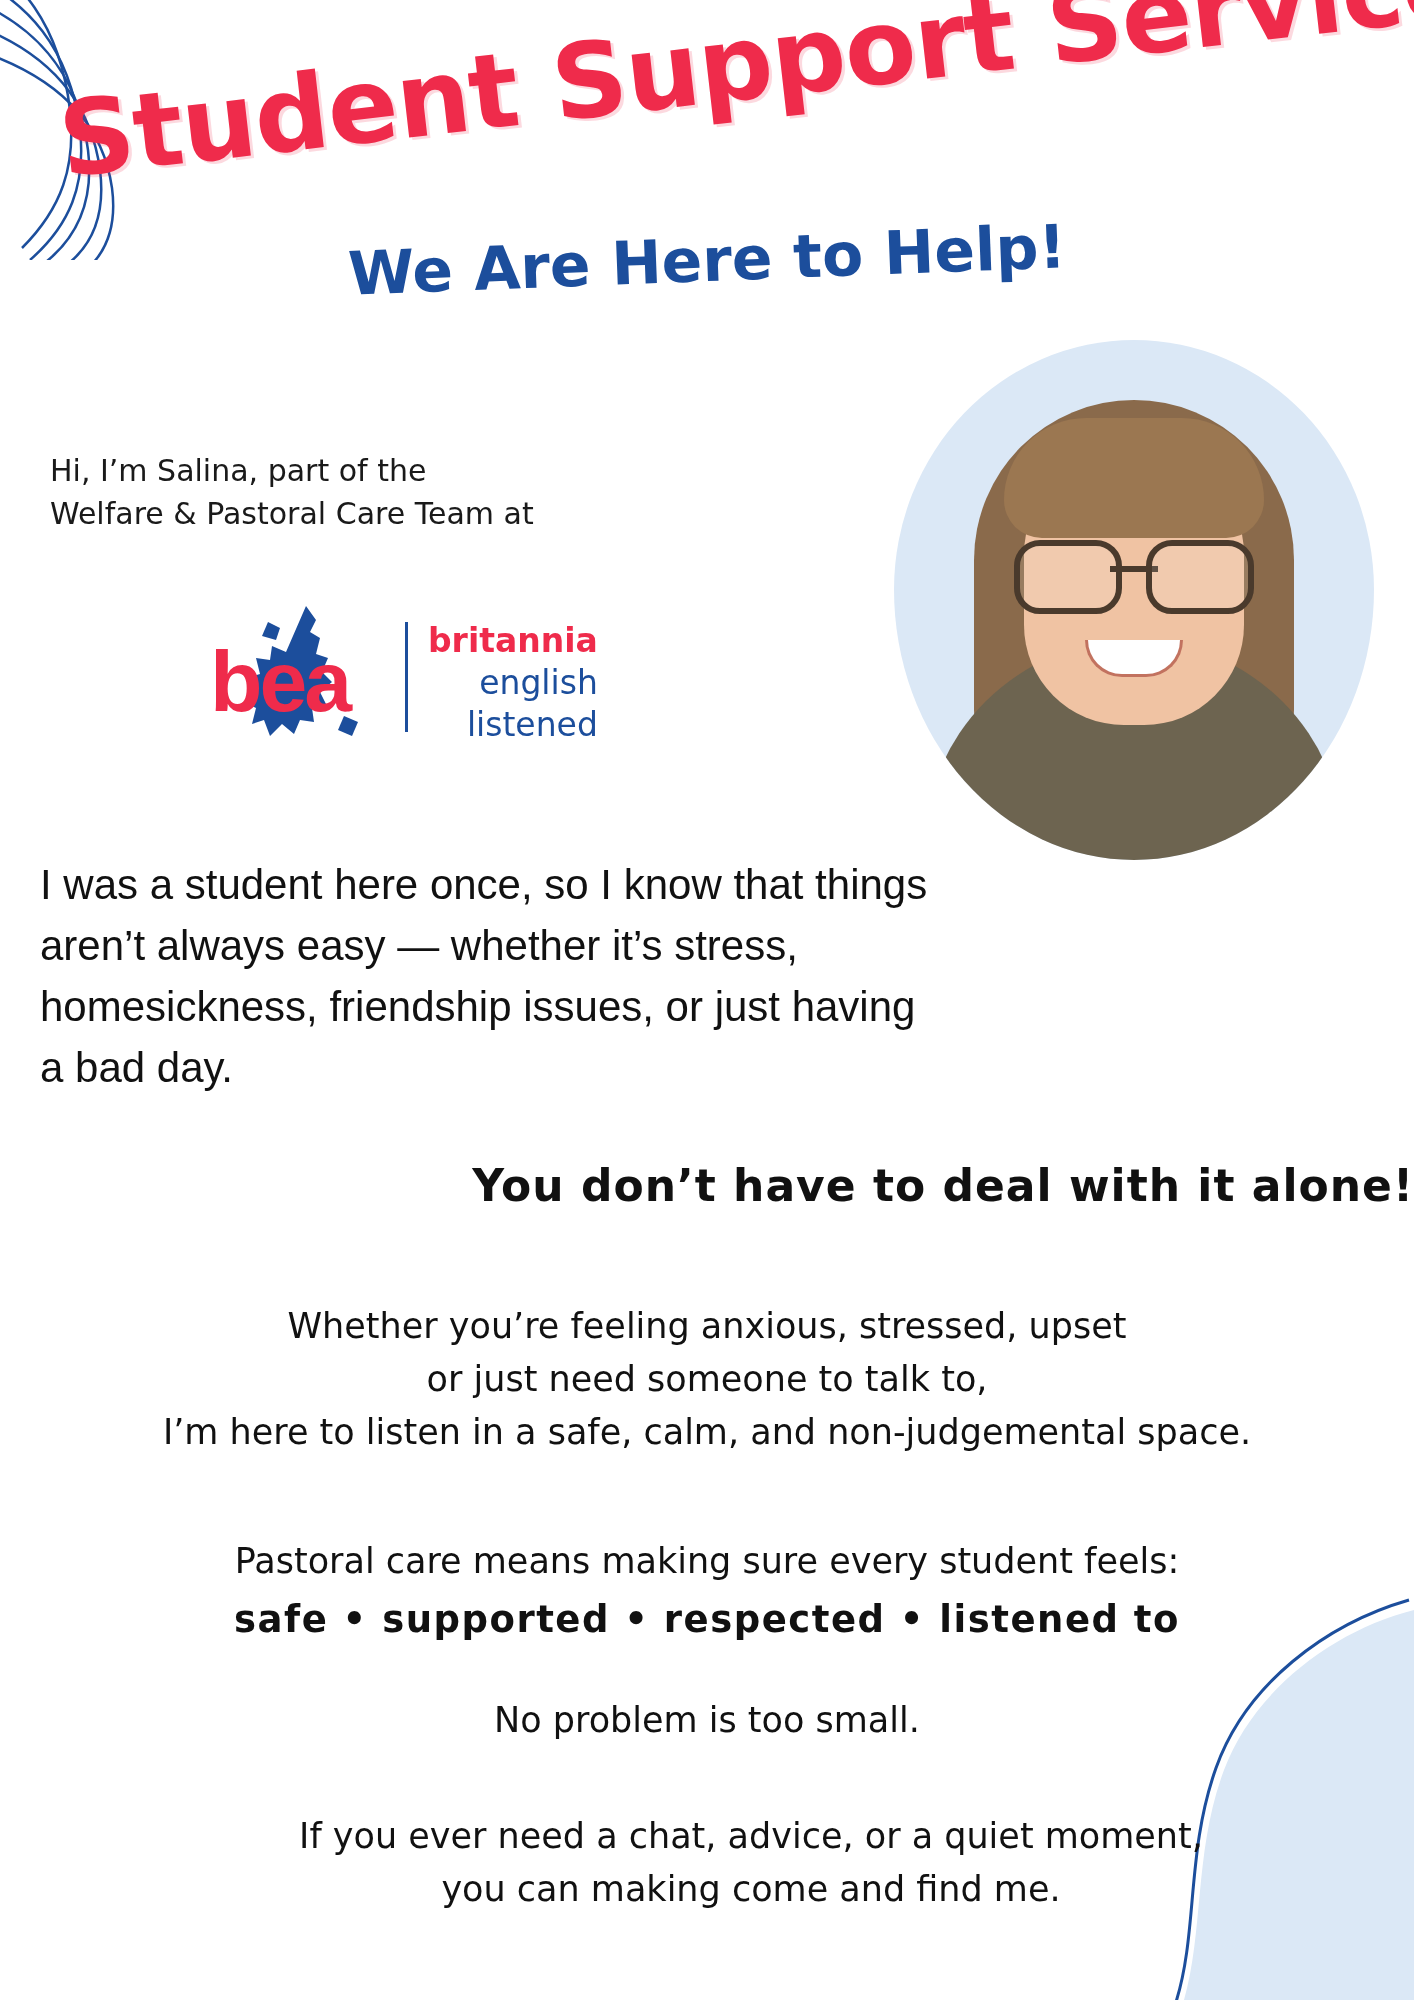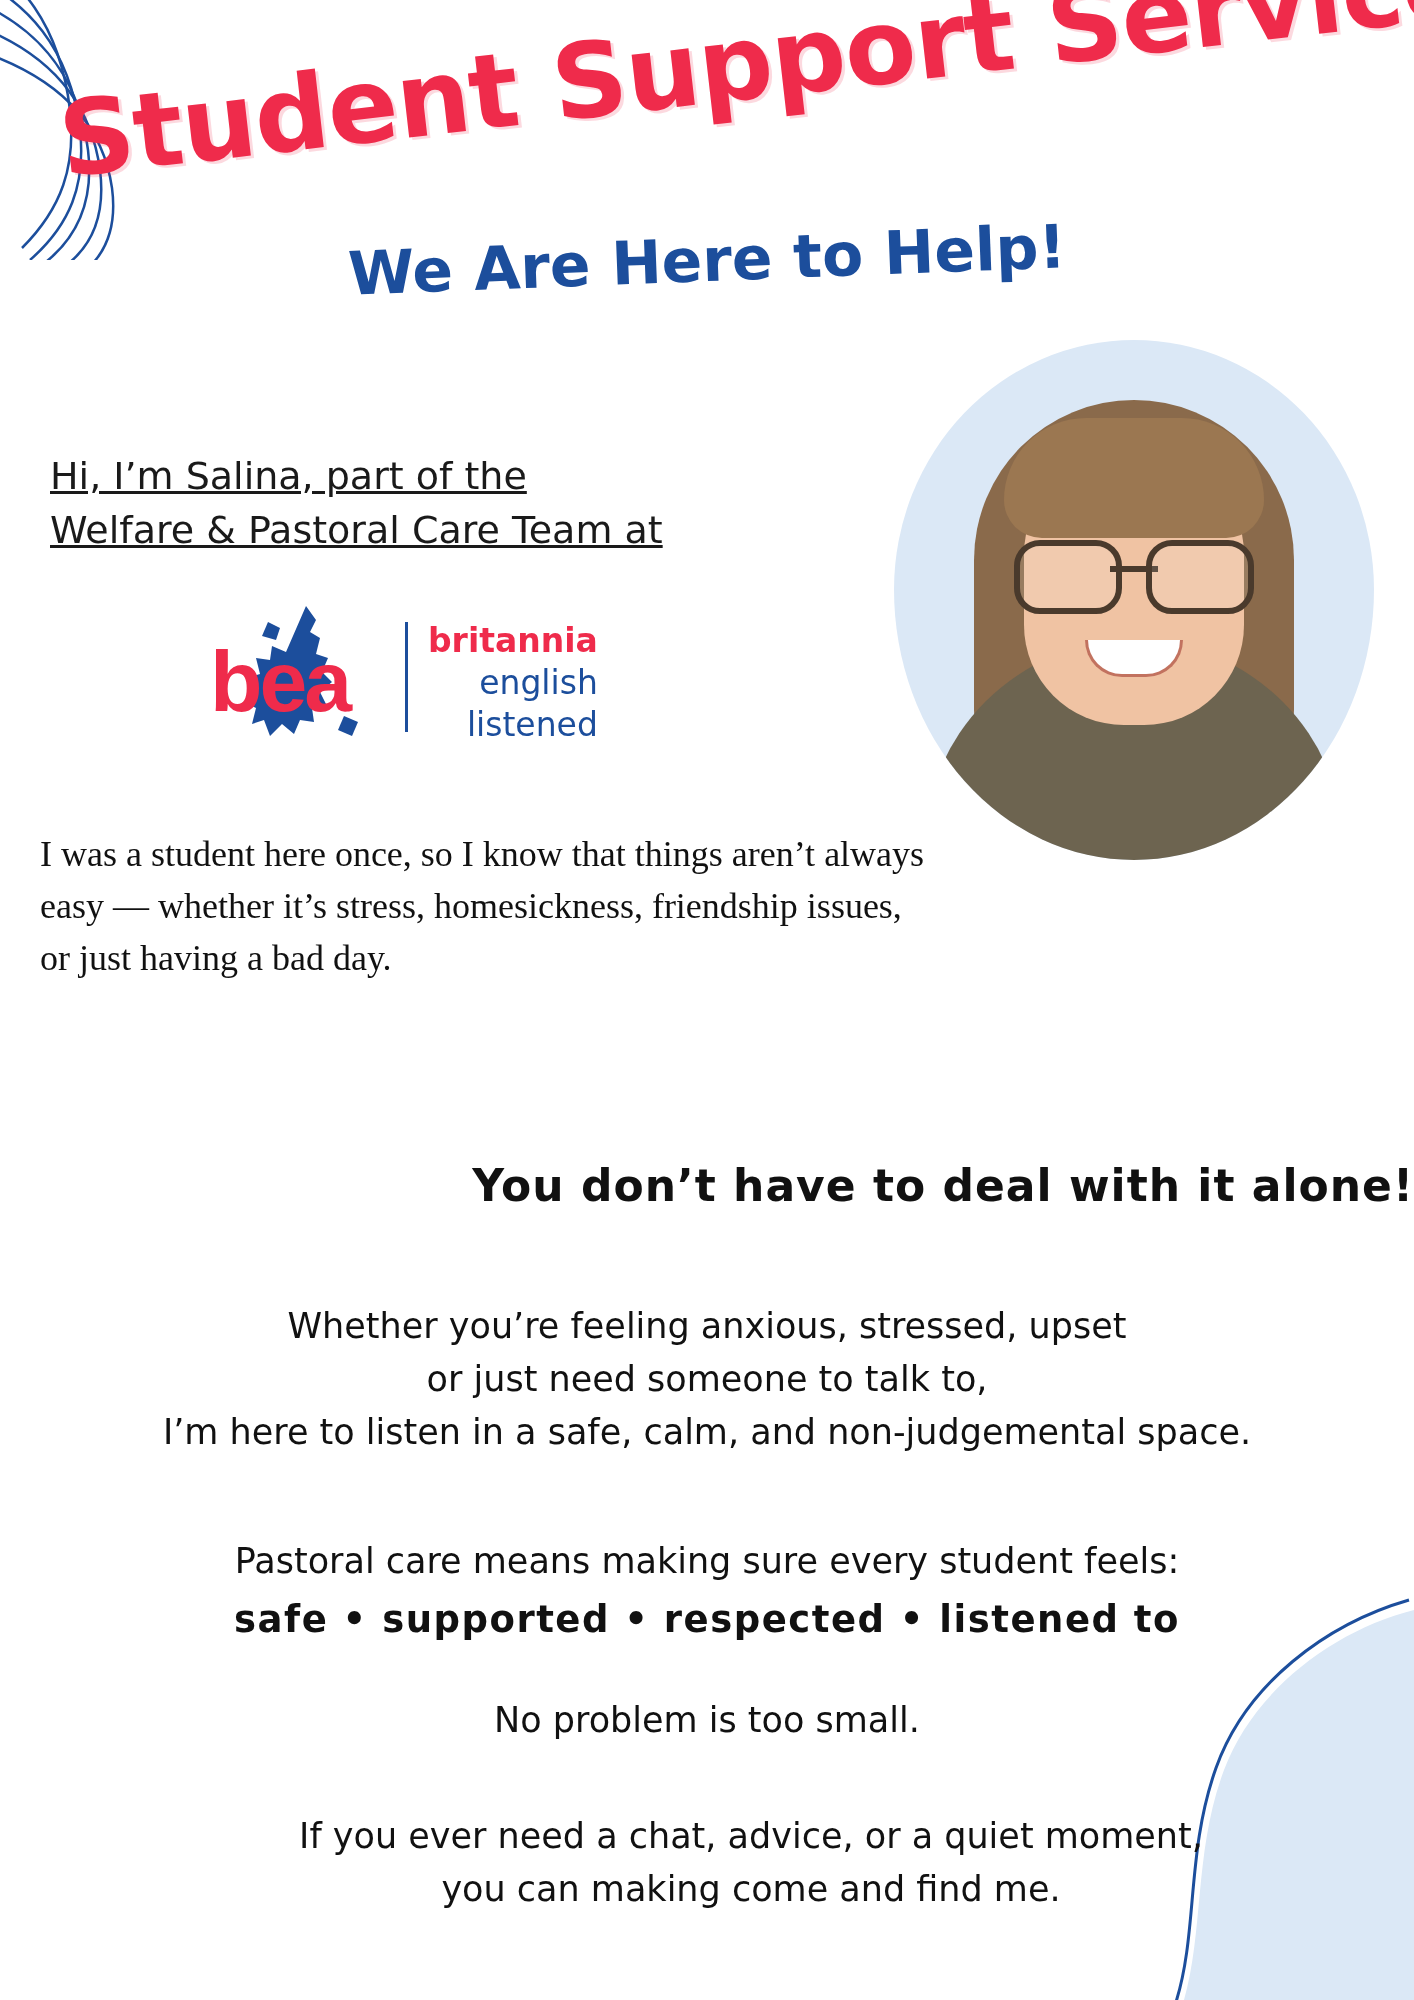--- a/index.html
+++ b/index.html
@@ -190,24 +190,23 @@
     border-top: none;
   }
 
   
   .intro {
     position: absolute;
     left: 50px;
     top: 450px;
     width: 820px;
     font-family: "DejaVu Sans", sans-serif;
-    font-size: 38px;
+    font-size: 30px;
     line-height: 1.42;
     color: #1a1a1a;
-    text-decoration: underline;
   }
 
   
   .logo {
     position: absolute;
     left: 200px;
     top: 600px;
     width: 420px;
     height: 160px;
   }
@@ -246,24 +245,24 @@
     line-height: 1.28;
     color: #1c4e9c;
     text-align: right;
   }
   .logo-words .w1 { font-weight: bold; color: #ef2b4b; }
 
   
   .para-story {
     position: absolute;
     left: 40px;
-    top: 828px;
+    top: 855px;
     width: 900px;
-    font-family: Liberation Serif, serif;
-    font-size: 36px;
+    font-family: Liberation Sans, sans-serif;
+    font-size: 42px;
     line-height: 1.45;
     color: #111111;
   }
   .headline-alone {
     position: absolute;
     left: 0;
     top: 1160px;
     width: 1414px;
     text-align: right;
     font-family: "DejaVu Sans", sans-serif;

